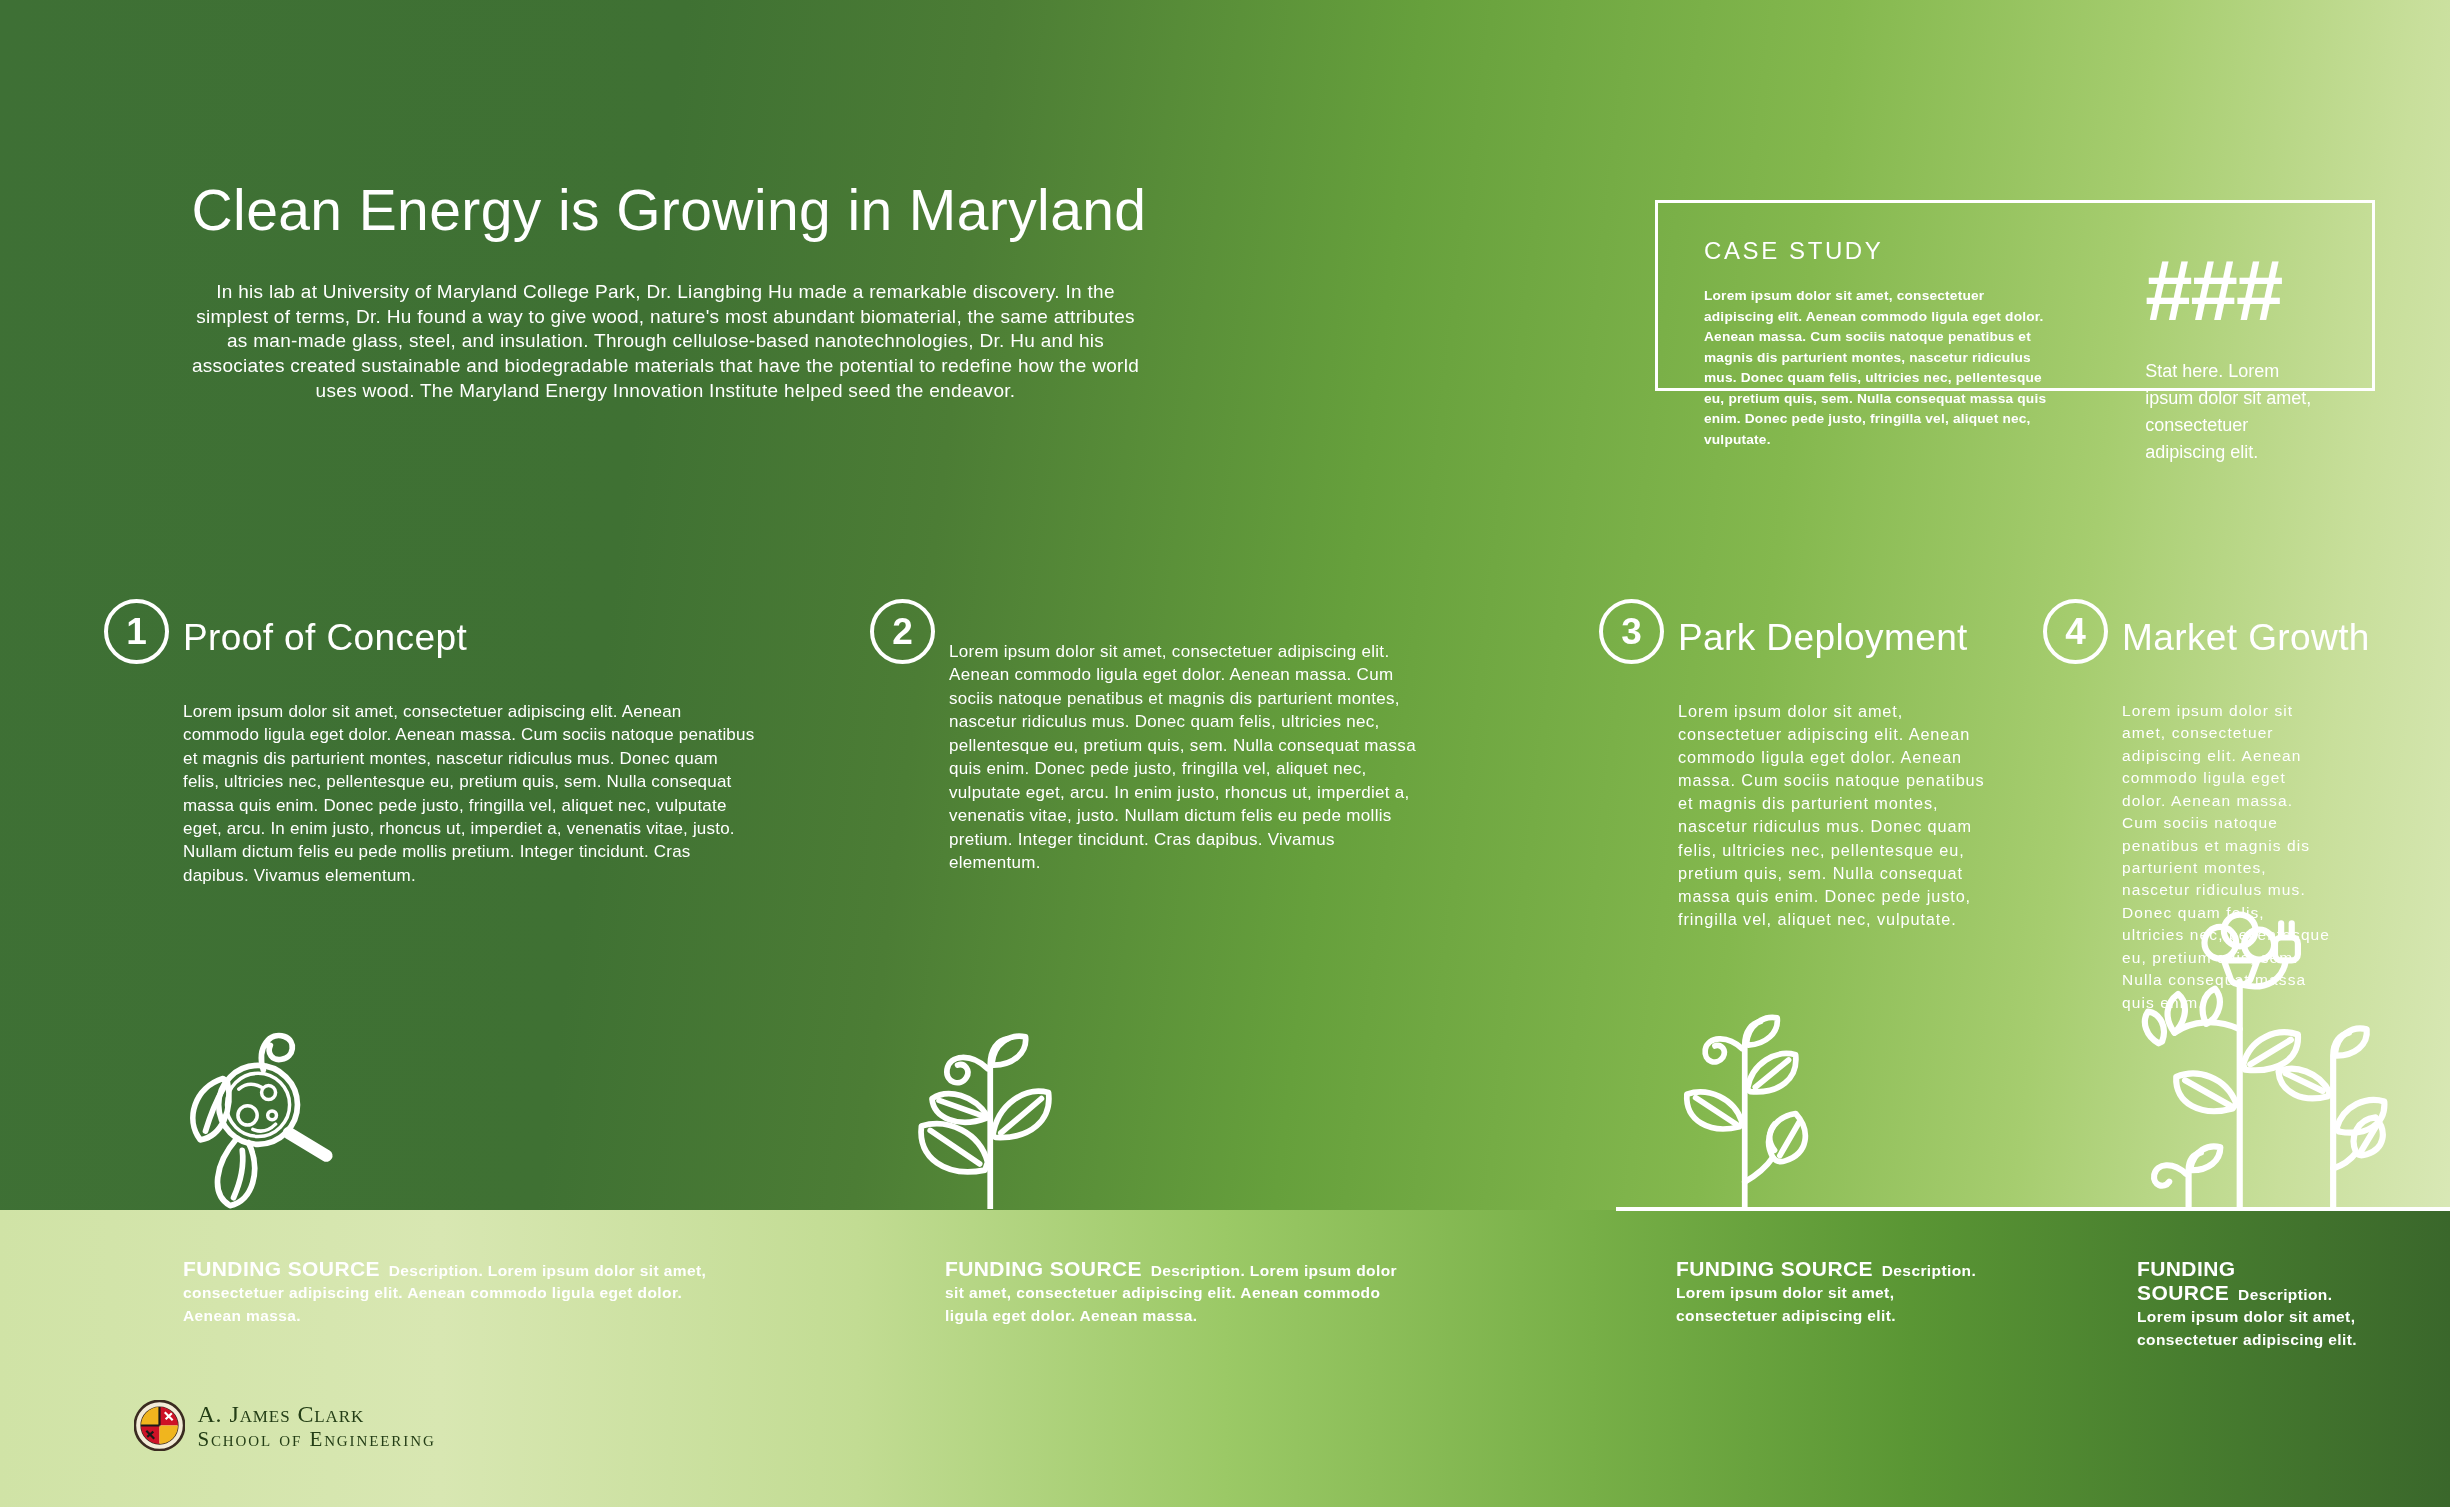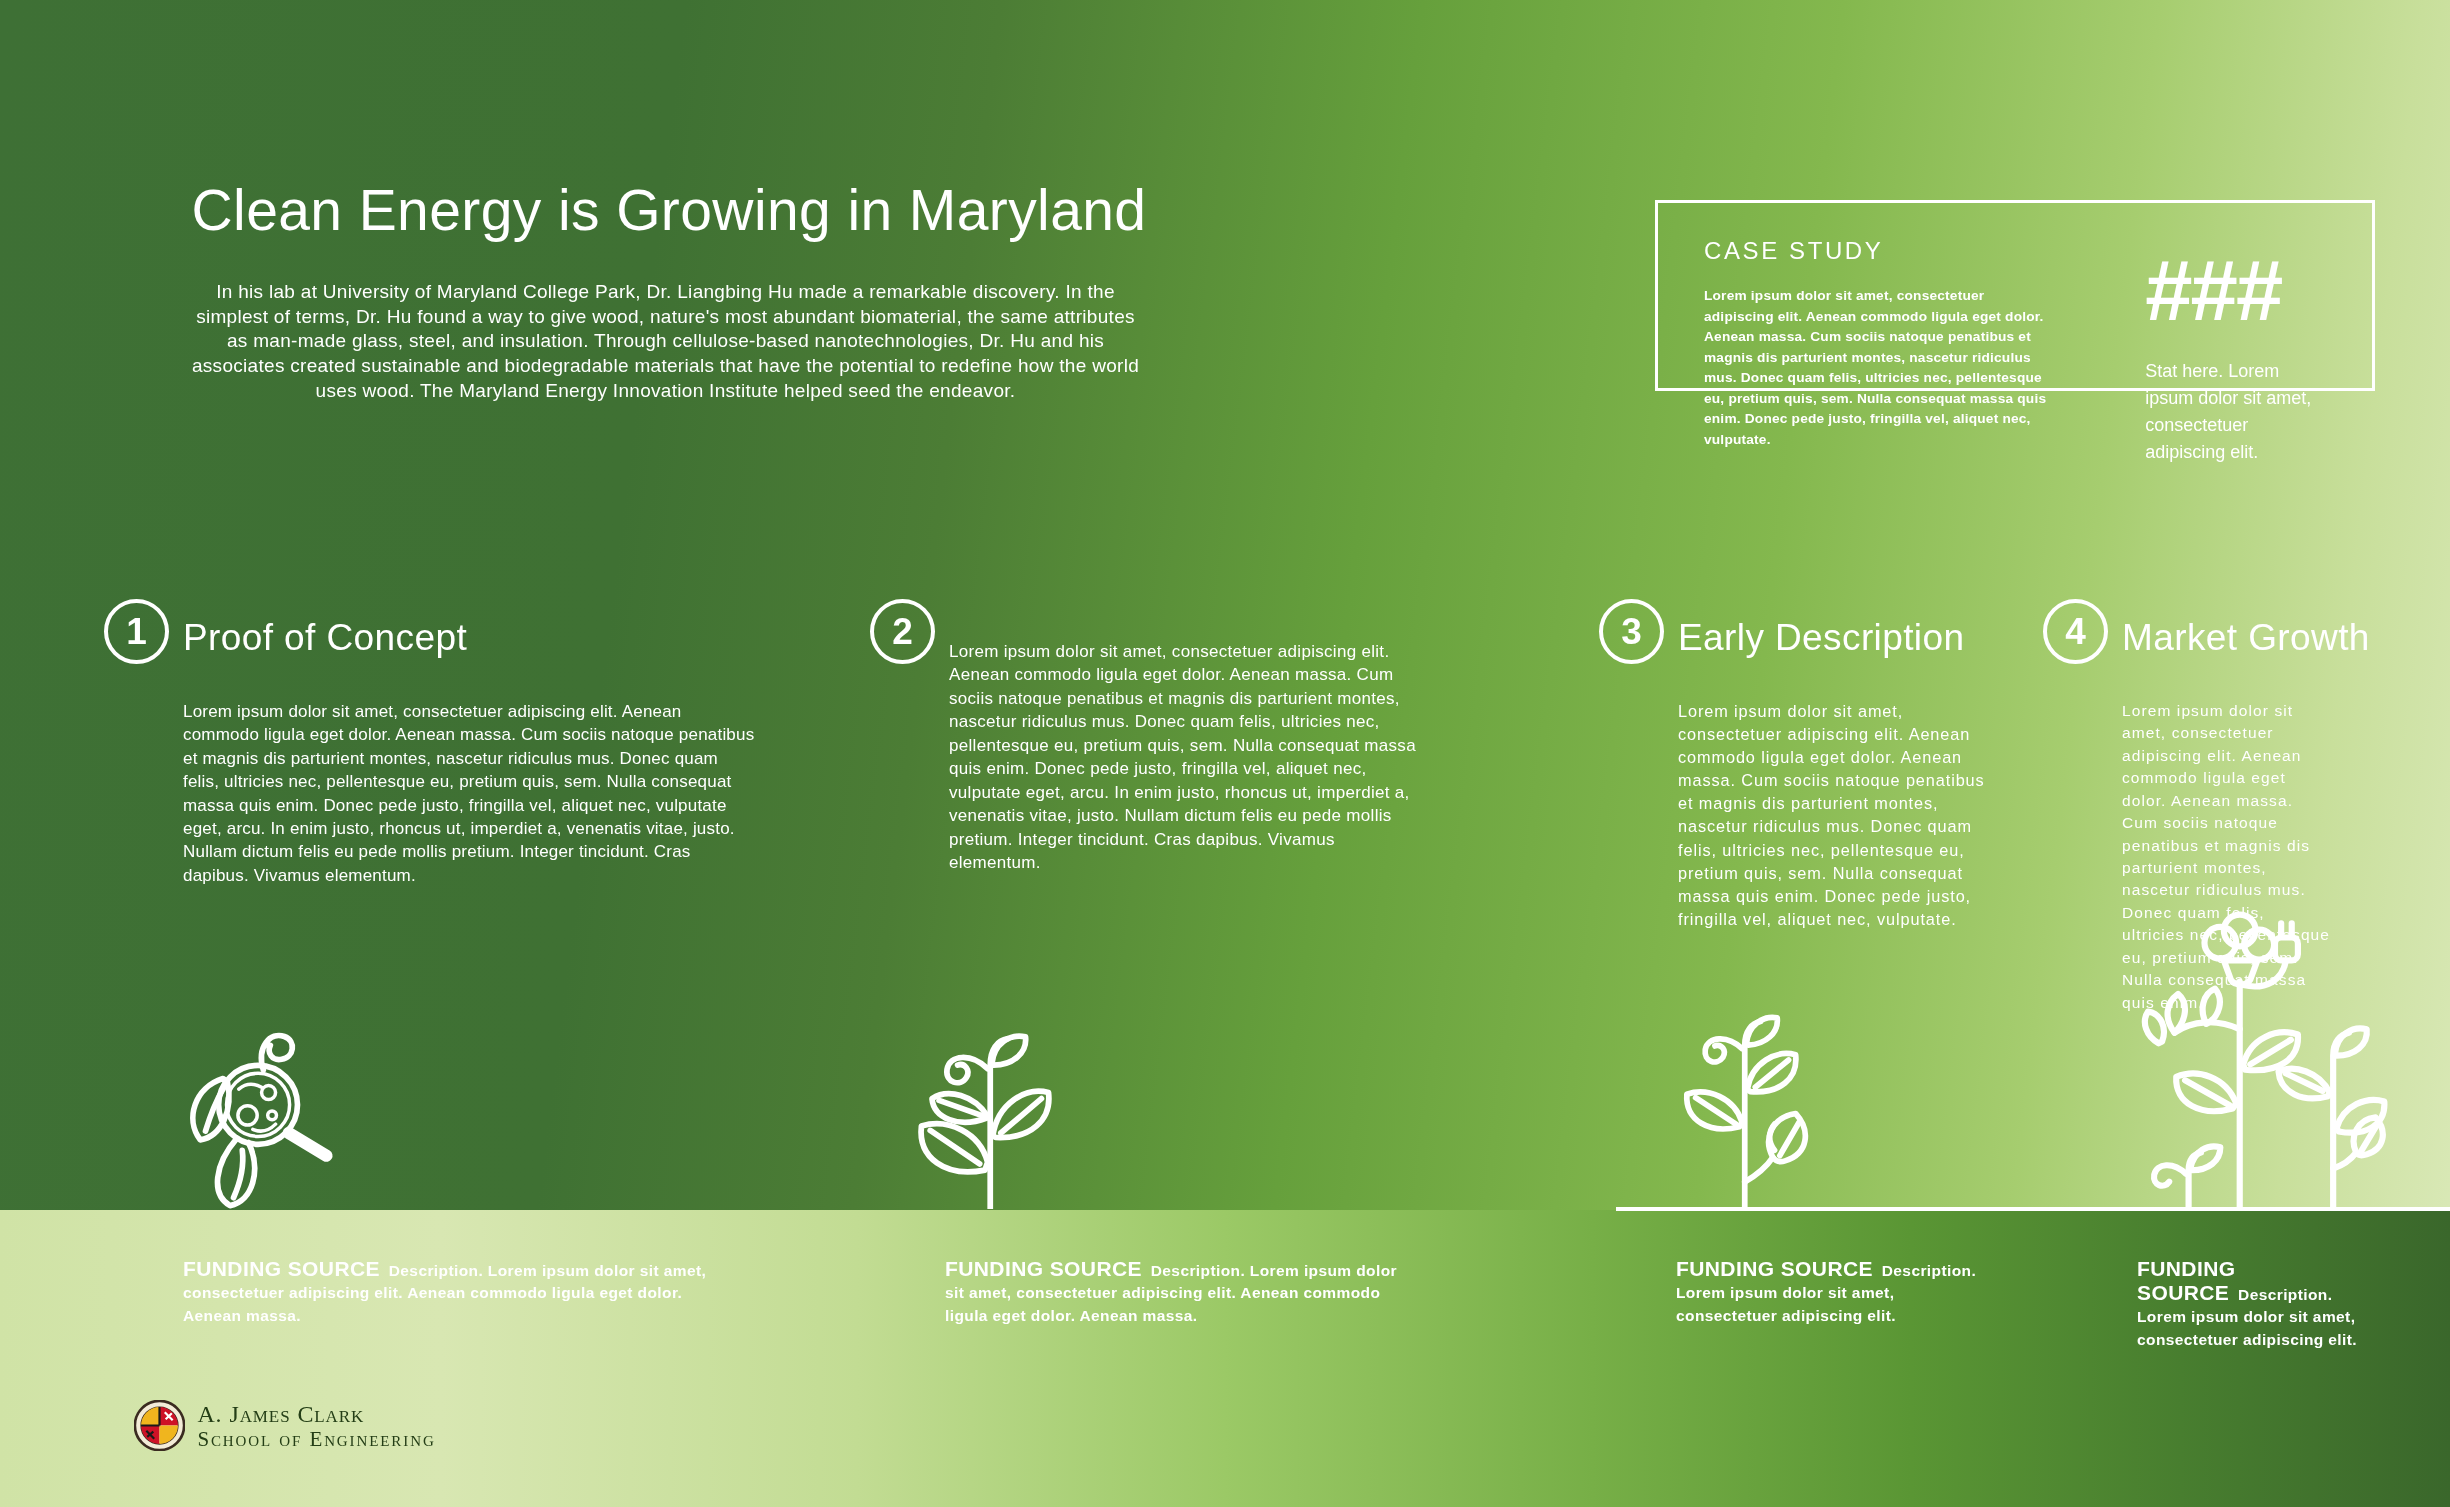--- a/index.html
+++ b/index.html
@@ -107,21 +107,21 @@
     <p class="pbody">Lorem ipsum dolor sit amet, consectetuer adipiscing elit. Aenean commodo ligula eget dolor. Aenean massa. Cum sociis natoque penatibus et magnis dis parturient montes, nascetur ridiculus mus. Donec quam felis, ultricies nec, pellentesque eu, pretium quis, sem. Nulla consequat massa quis enim. Donec pede justo, fringilla vel, aliquet nec, vulputate eget, arcu. In enim justo, rhoncus ut, imperdiet a, venenatis vitae, justo. Nullam dictum felis eu pede mollis pretium. Integer tincidunt. Cras dapibus. Vivamus elementum.</p>
   </div>
 
   <div class="phase phase--2">
     <div class="num-circle">2</div>
     <p class="pbody">Lorem ipsum dolor sit amet, consectetuer adipiscing elit. Aenean commodo ligula eget dolor. Aenean massa. Cum sociis natoque penatibus et magnis dis parturient montes, nascetur ridiculus mus. Donec quam felis, ultricies nec, pellentesque eu, pretium quis, sem. Nulla consequat massa quis enim. Donec pede justo, fringilla vel, aliquet nec, vulputate eget, arcu. In enim justo, rhoncus ut, imperdiet a, venenatis vitae, justo. Nullam dictum felis eu pede mollis pretium. Integer tincidunt. Cras dapibus. Vivamus elementum.</p>
   </div>
 
   <div class="phase phase--3">
     <div class="num-circle">3</div>
-    <h3>Early Description</h3>
+    <h3>Park Deployment</h3>
     <p class="pbody">Lorem ipsum dolor sit amet, consectetuer adipiscing elit. Aenean commodo ligula eget dolor. Aenean massa. Cum sociis natoque penatibus et magnis dis parturient montes, nascetur ridiculus mus. Donec quam felis, ultricies nec, pellentesque eu, pretium quis, sem. Nulla consequat massa quis enim. Donec pede justo, fringilla vel, aliquet nec, vulputate.</p>
   </div>
 
   <div class="phase phase--4">
     <div class="num-circle">4</div>
     <h3>Market Growth</h3>
     <p class="pbody">Lorem ipsum dolor sit amet, consectetuer adipiscing elit. Aenean commodo ligula eget dolor. Aenean massa. Cum sociis natoque penatibus et magnis dis parturient montes, nascetur ridiculus mus. Donec quam felis, ultricies nec, pellentesque eu, pretium quis, sem. Nulla consequat massa quis enim.</p>
   </div>
 
   <div class="plant-icon icon1">

